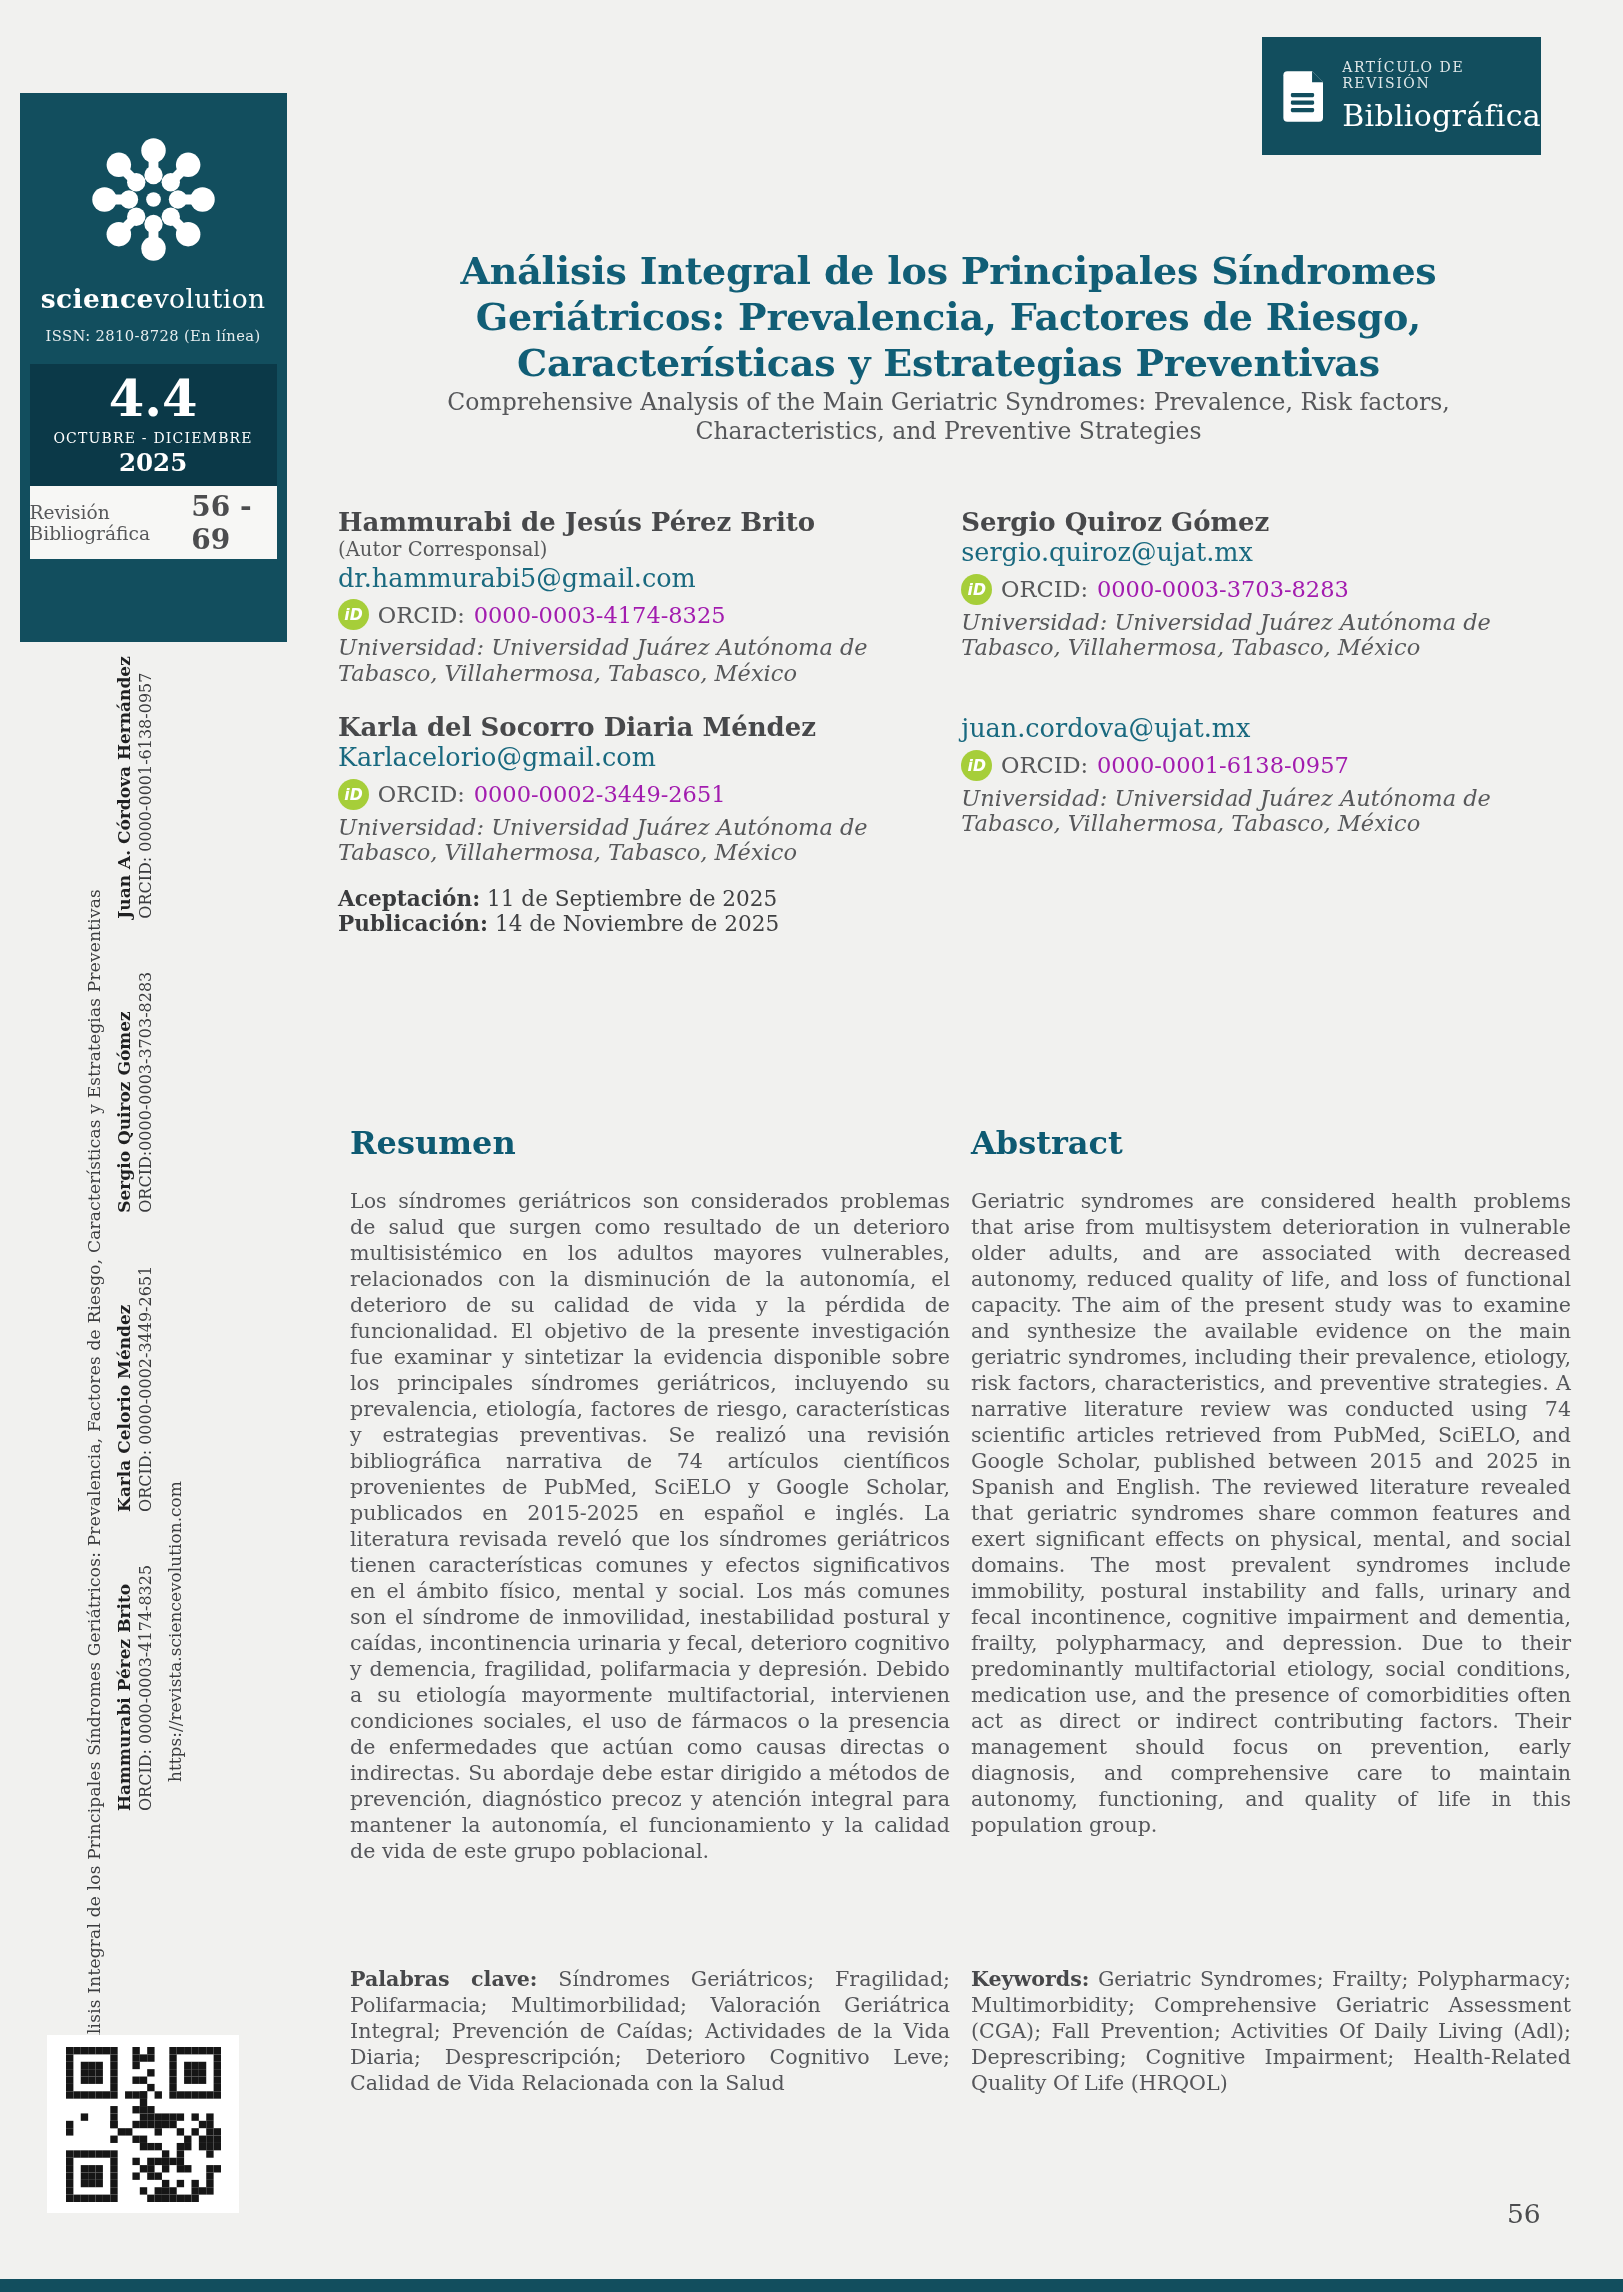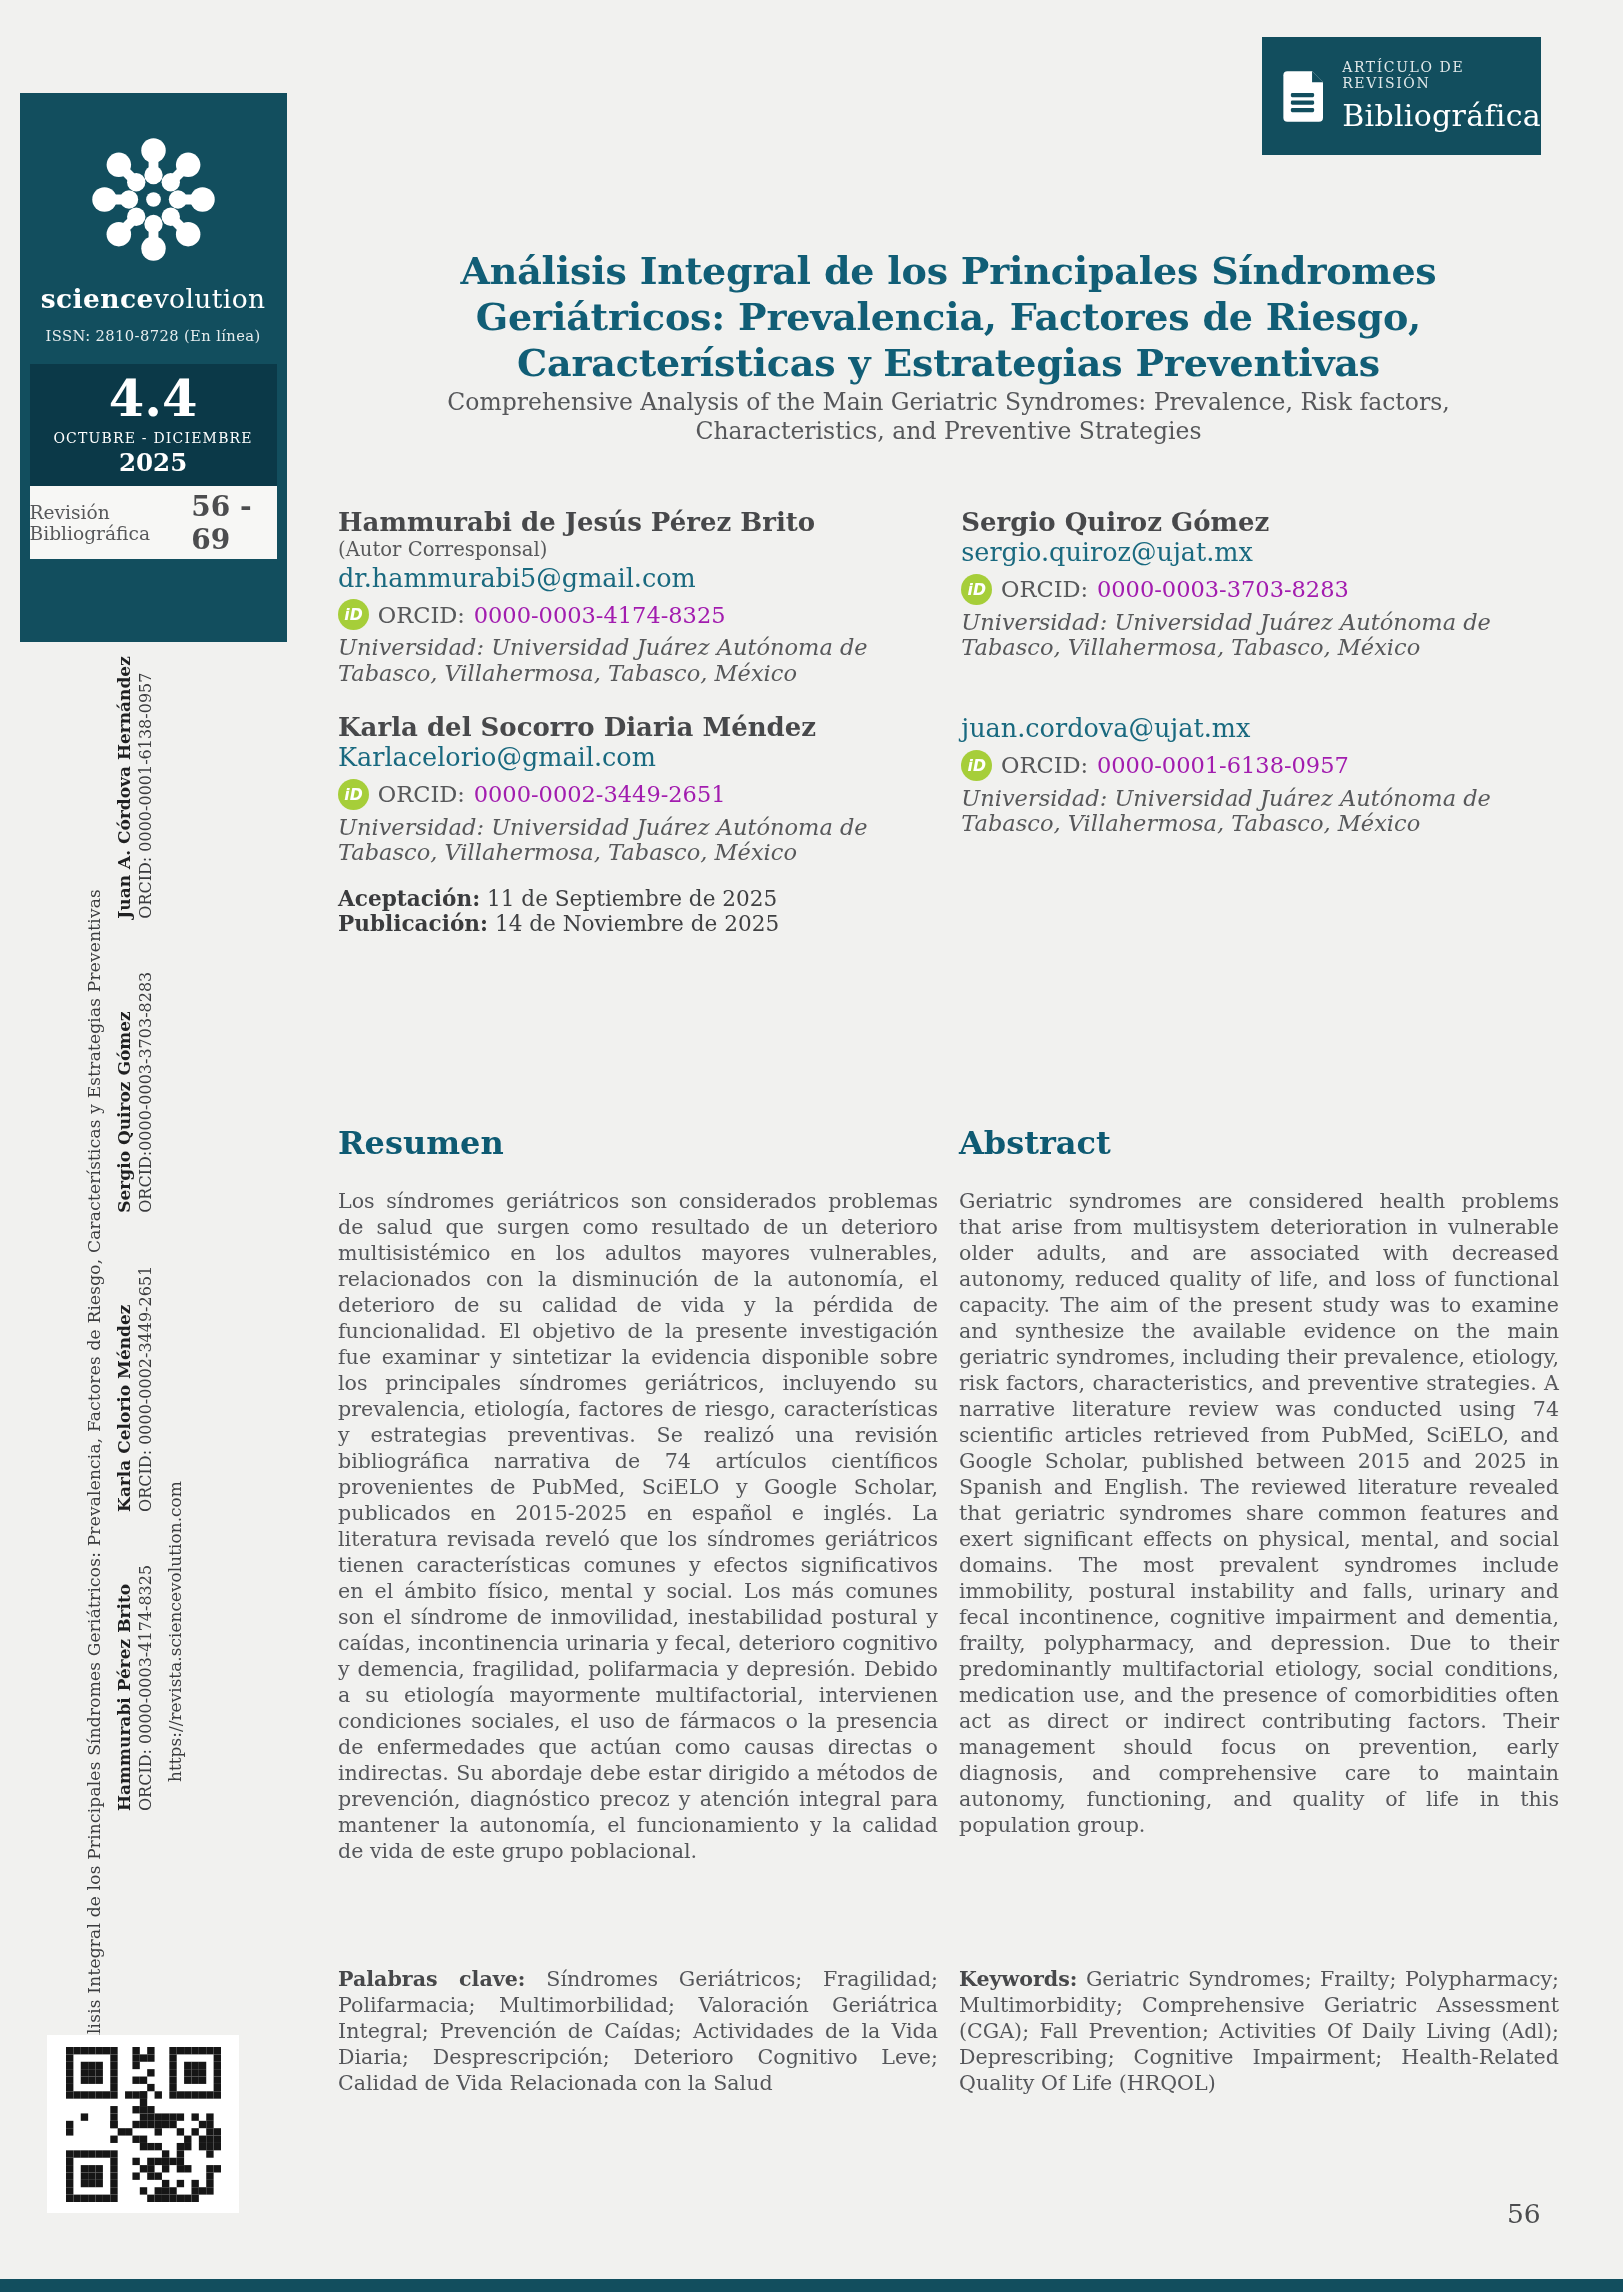--- a/index.html
+++ b/index.html
@@ -60,21 +60,21 @@
   .orcid-badge{width:31px;height:31px;border-radius:50%;background:#a6ce39;color:#fff;
                font-size:15.7px;font-style:italic;font-weight:bold;display:flex;align-items:center;
                justify-content:center;flex:0 0 31px;font-family:"DejaVu Sans",sans-serif;}
   .author .a-orcid-label{font-size:22.5px;color:#57585a;}
   .author .a-orcid-value{font-size:22.5px;color:#a21caf;}
   .author .a-affil{font-size:22.5px;line-height:25.5px;color:#57585a;max-width:568px;font-style:italic;}
 
   .dates{position:absolute;top:887px;left:0;font-size:21.6px;line-height:24.5px;color:#3f4042;}
   .dates b{color:#3a3b3d;}
 
-  .abs-grid{position:absolute;top:1125px;left:0;width:100%;height:1127px;display:grid;
+  .abs-grid{position:absolute;top:1125px;left:12px;width:100%;height:1127px;display:grid;
             grid-template-columns:1fr 1fr;column-gap:21px;}
   .abs-col{position:relative;}
   .abs-col h2{margin:0 0 25.5px 0;font-size:32px;line-height:37px;font-weight:bold;color:#0e5a72;}
   .abs-body{margin:0;font-size:20.6px;line-height:26px;color:#55565a;text-align:justify;}
   .abs-keywords{position:absolute;top:841px;left:0;right:0;margin:0;font-size:20.6px;line-height:26px;
                 color:#55565a;text-align:justify;}
   .abs-keywords b{color:#47484a;}
 
   .page-number{position:absolute;left:1507px;top:2198px;font-size:26.5px;color:#4b4c4e;}
   .bottom-bar{position:absolute;left:0;top:2279px;width:1623px;height:13.7px;background:#124e5e;}

